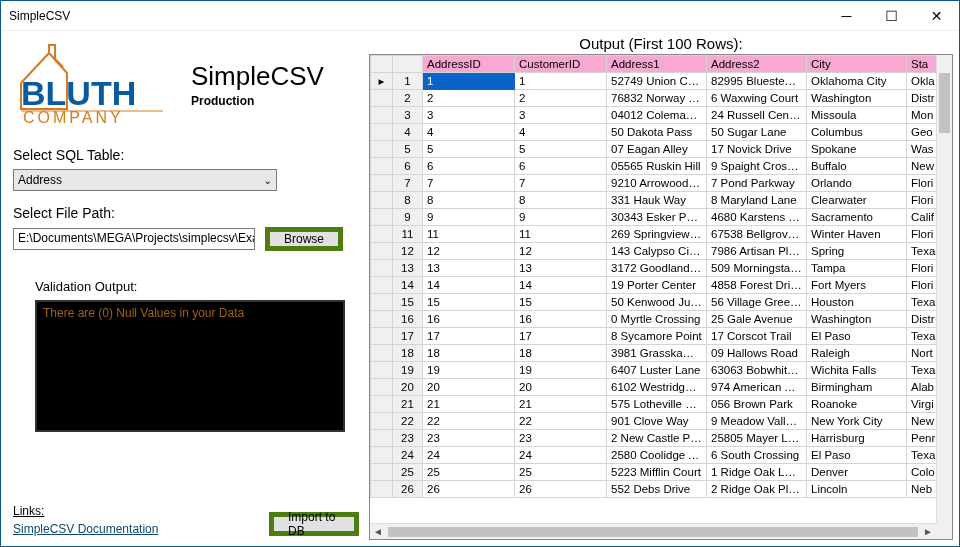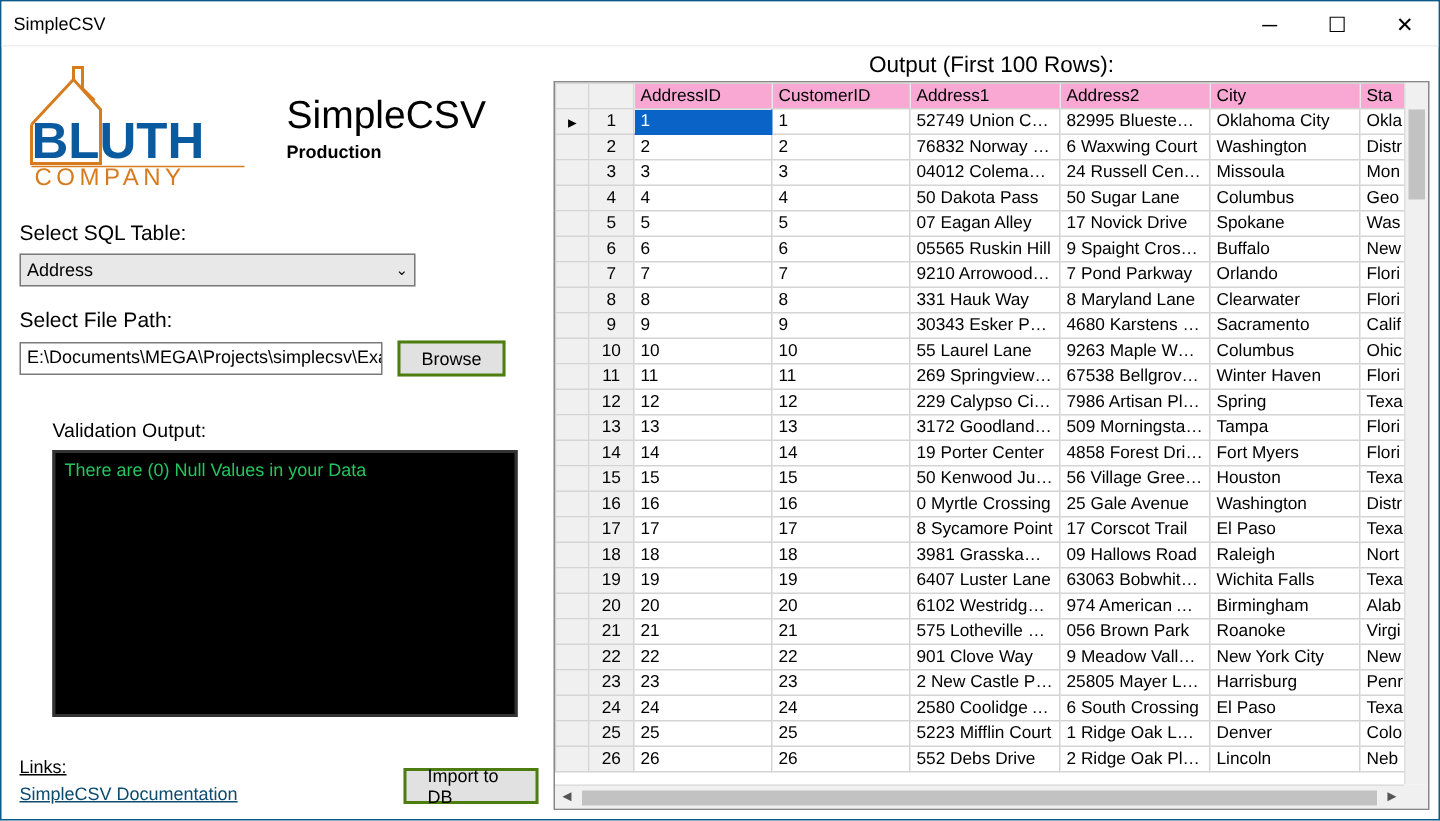--- a/index.html
+++ b/index.html
@@ -14,22 +14,22 @@
 .logo-row { display: flex; align-items: flex-start; gap: 18px; margin-bottom: 20px; }
 .logo { width: 160px; height: 92px; }
 .brand { padding-top: 26px; }
 .brand-title { font-size: 26px; font-weight: 400; font-family: Arial, sans-serif; }
 .brand-sub { font-size: 12px; font-weight: 700; font-family: Arial, sans-serif; margin-top: 2px; }
 .label { font-size: 14px; font-family: Arial, sans-serif; margin-top: 18px; margin-bottom: 6px; }
 .combo { width: 264px; height: 22px; border: 1px solid #7a7a7a; background: #e8e8e8; padding: 2px 4px; font-size: 12px; display: flex; align-items: center; justify-content: space-between; }
 .combo .chev { font-size: 10px; }
 .filerow { display: flex; gap: 10px; align-items: center; }
 .fileinput { width: 242px; height: 22px; border: 1px solid #7a7a7a; background: #fff; padding: 2px 4px; font-size: 12px; overflow: hidden; white-space: nowrap; }
-.btn { height: 24px; border: 2px solid #4d7c0f; background: #e1e1e1; padding: 0 14px; font-size: 12px; font-family: "Segoe UI", sans-serif; display: inline-flex; align-items: center; justify-content: center; }
-.valbox { width: 310px; height: 178px; border: 2px solid #333; background: #000; padding: 4px 6px; color: #22c55e; font-size: 12px; font-family: Arial, sans-serif; margin-top: 4px; overflow: hidden; }
+.btn { height: 24px; border: 5px solid #4d7c0f; background: #e1e1e1; padding: 0 14px; font-size: 12px; font-family: "Segoe UI", sans-serif; display: inline-flex; align-items: center; justify-content: center; }
+.valbox { width: 310px; height: 132px; border: 2px solid #333; background: #000; padding: 4px 6px; color: #a16207; font-size: 12px; font-family: Arial, sans-serif; margin-top: 4px; overflow: hidden; }
 .bottom-left { position: absolute; bottom: 10px; left: 12px; right: 10px; display: flex; align-items: flex-end; justify-content: space-between; }
 .links-block { font-size: 12px; }
 .links-title { text-decoration: underline; margin-bottom: 4px; }
 .link { color: #0c4a6e; text-decoration: underline; font-size: 12px; }
 .import-btn { width: 90px; }
 .output-title { font-size: 15px; text-align: center; margin-bottom: 2px; font-family: Arial, sans-serif; }
 .grid-wrap { flex: 1; border: 1px solid #888; position: relative; overflow: hidden; background: #fff; }
 .grid-scroll { position: absolute; inset: 0 16px 16px 0; overflow: hidden; }
 table { border-collapse: collapse; width: 100%; font-size: 11.5px; font-family: "Segoe UI", sans-serif; table-layout: fixed; }
 th, td { border: 1px solid #d4d4d4; padding: 1px 4px; height: 17px; text-align: left; overflow: hidden; white-space: nowrap; text-overflow: ellipsis; background: #fff; }
@@ -203,44 +203,34 @@
                 <td class="rowhead">9</td>
                 <td class="col-id">9</td>
                 <td class="col-cust">9</td>
                 <td class="col-a1">30343 Esker Pass</td>
                 <td class="col-a2">4680 Karstens Hill</td>
                 <td class="col-city">Sacramento</td>
                 <td class="col-st">Calif</td>
               </tr>
               <tr>
                 <td class="rowind"></td>
-                <td class="rowhead">10</td>
-                <td class="col-id">10</td>
-                <td class="col-cust">10</td>
-                <td class="col-a1">55 Laurel Lane</td>
-                <td class="col-a2">9263 Maple Woo...</td>
-                <td class="col-city">Columbus</td>
-                <td class="col-st">Ohic</td>
-              </tr>
-              <tr>
-                <td class="rowind"></td>
                 <td class="rowhead">11</td>
                 <td class="col-id">11</td>
                 <td class="col-cust">11</td>
                 <td class="col-a1">269 Springview ...</td>
                 <td class="col-a2">67538 Bellgrove ...</td>
                 <td class="col-city">Winter Haven</td>
                 <td class="col-st">Flori</td>
               </tr>
               <tr>
                 <td class="rowind"></td>
                 <td class="rowhead">12</td>
                 <td class="col-id">12</td>
                 <td class="col-cust">12</td>
-                <td class="col-a1">229 Calypso Circle</td>
+                <td class="col-a1">143 Calypso Circle</td>
                 <td class="col-a2">7986 Artisan Plaza</td>
                 <td class="col-city">Spring</td>
                 <td class="col-st">Texa</td>
               </tr>
               <tr>
                 <td class="rowind"></td>
                 <td class="rowhead">13</td>
                 <td class="col-id">13</td>
                 <td class="col-cust">13</td>
                 <td class="col-a1">3172 Goodland ...</td>

